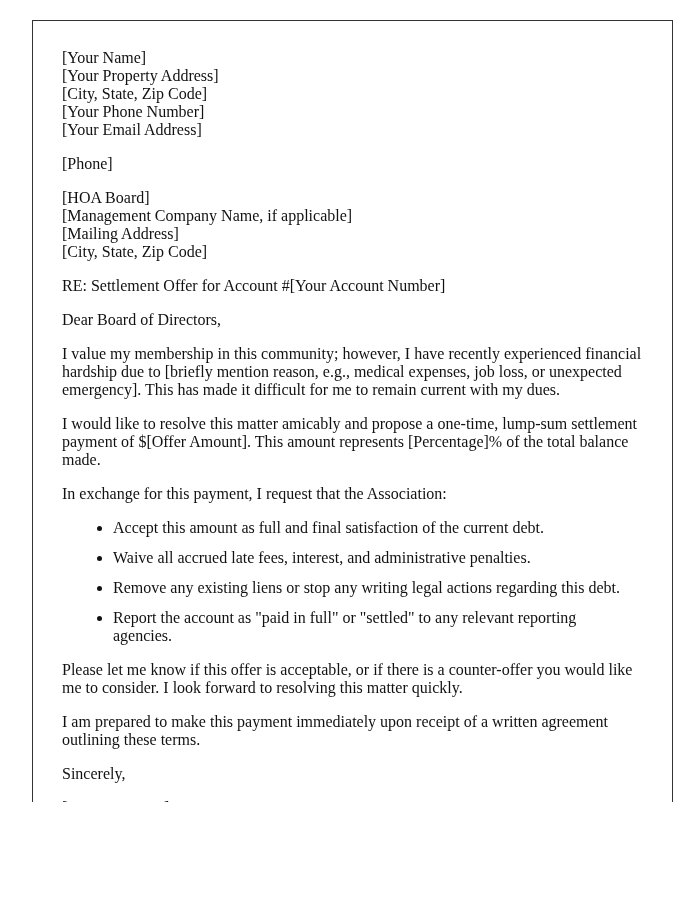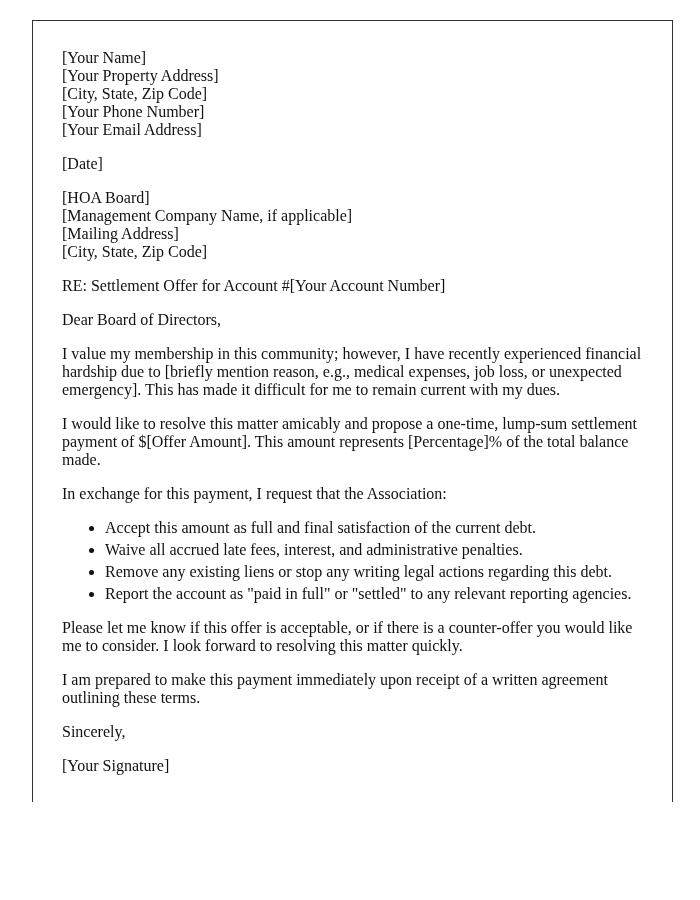--- a/index.html
+++ b/index.html
@@ -42,39 +42,39 @@
       display: block;
     }
     .subject {
       font-weight: normal;
     }
     ul.requests {
       margin: 0 0 16px 0;
       padding-left: 39px;
     }
     ul.requests li {
-      margin: 4px;
+      margin: 12px;
       list-style-type: disc;
     }
   </style>
 </head>
 <body>
 
 <div class="viewport">
   <div class="letter">
 
     <div class="block">
       <span class="line">[Your Name]</span>
       <span class="line">[Your Property Address]</span>
       <span class="line">[City, State, Zip Code]</span>
       <span class="line">[Your Phone Number]</span>
       <span class="line">[Your Email Address]</span>
     </div>
 
-    <p>[Date]</p>
+    <p>[Phone]</p>
 
     <div class="block">
       <span class="line">[HOA Board]</span>
       <span class="line">[Management Company Name, if applicable]</span>
       <span class="line">[Mailing Address]</span>
       <span class="line">[City, State, Zip Code]</span>
     </div>
 
     <p class="subject">RE: Settlement Offer for Account #[Your Account Number]</p>
 

